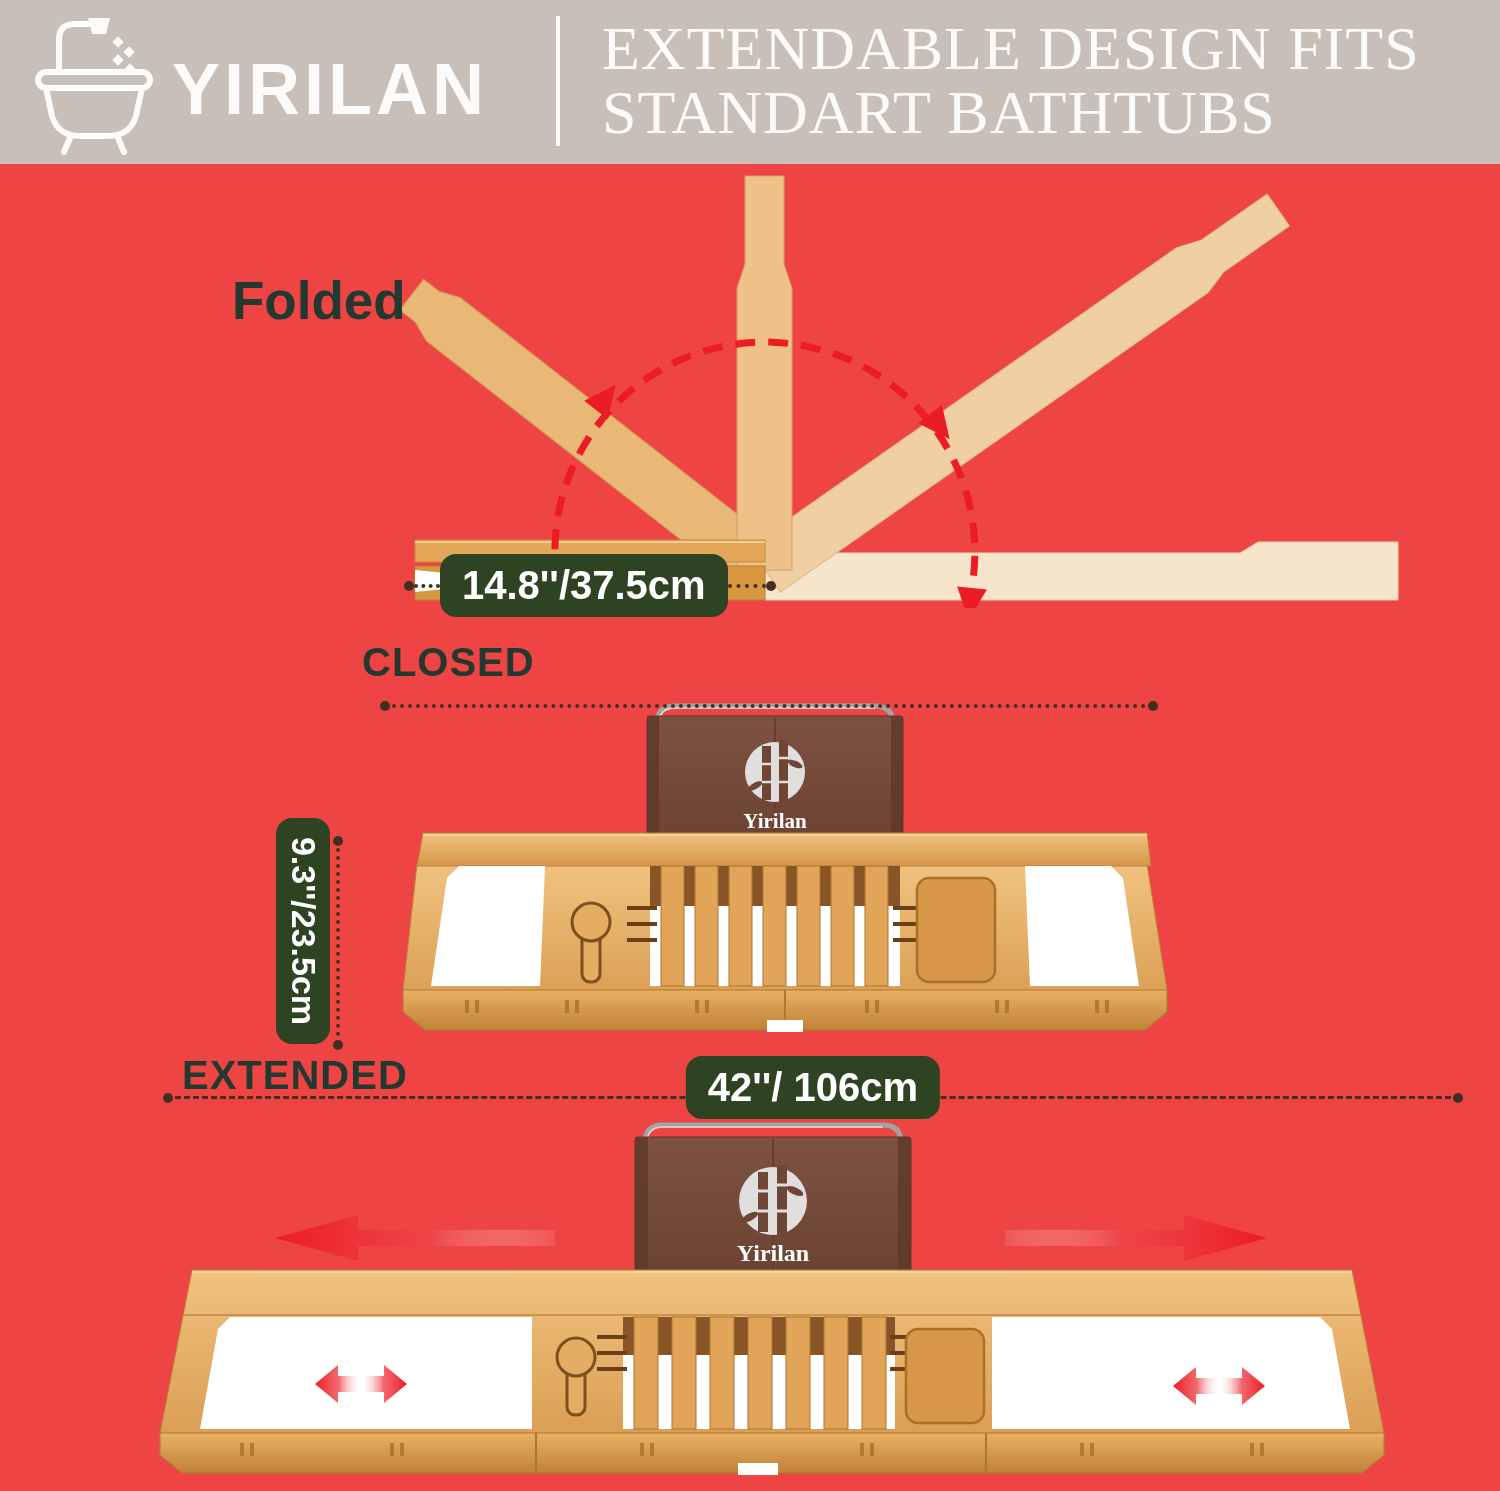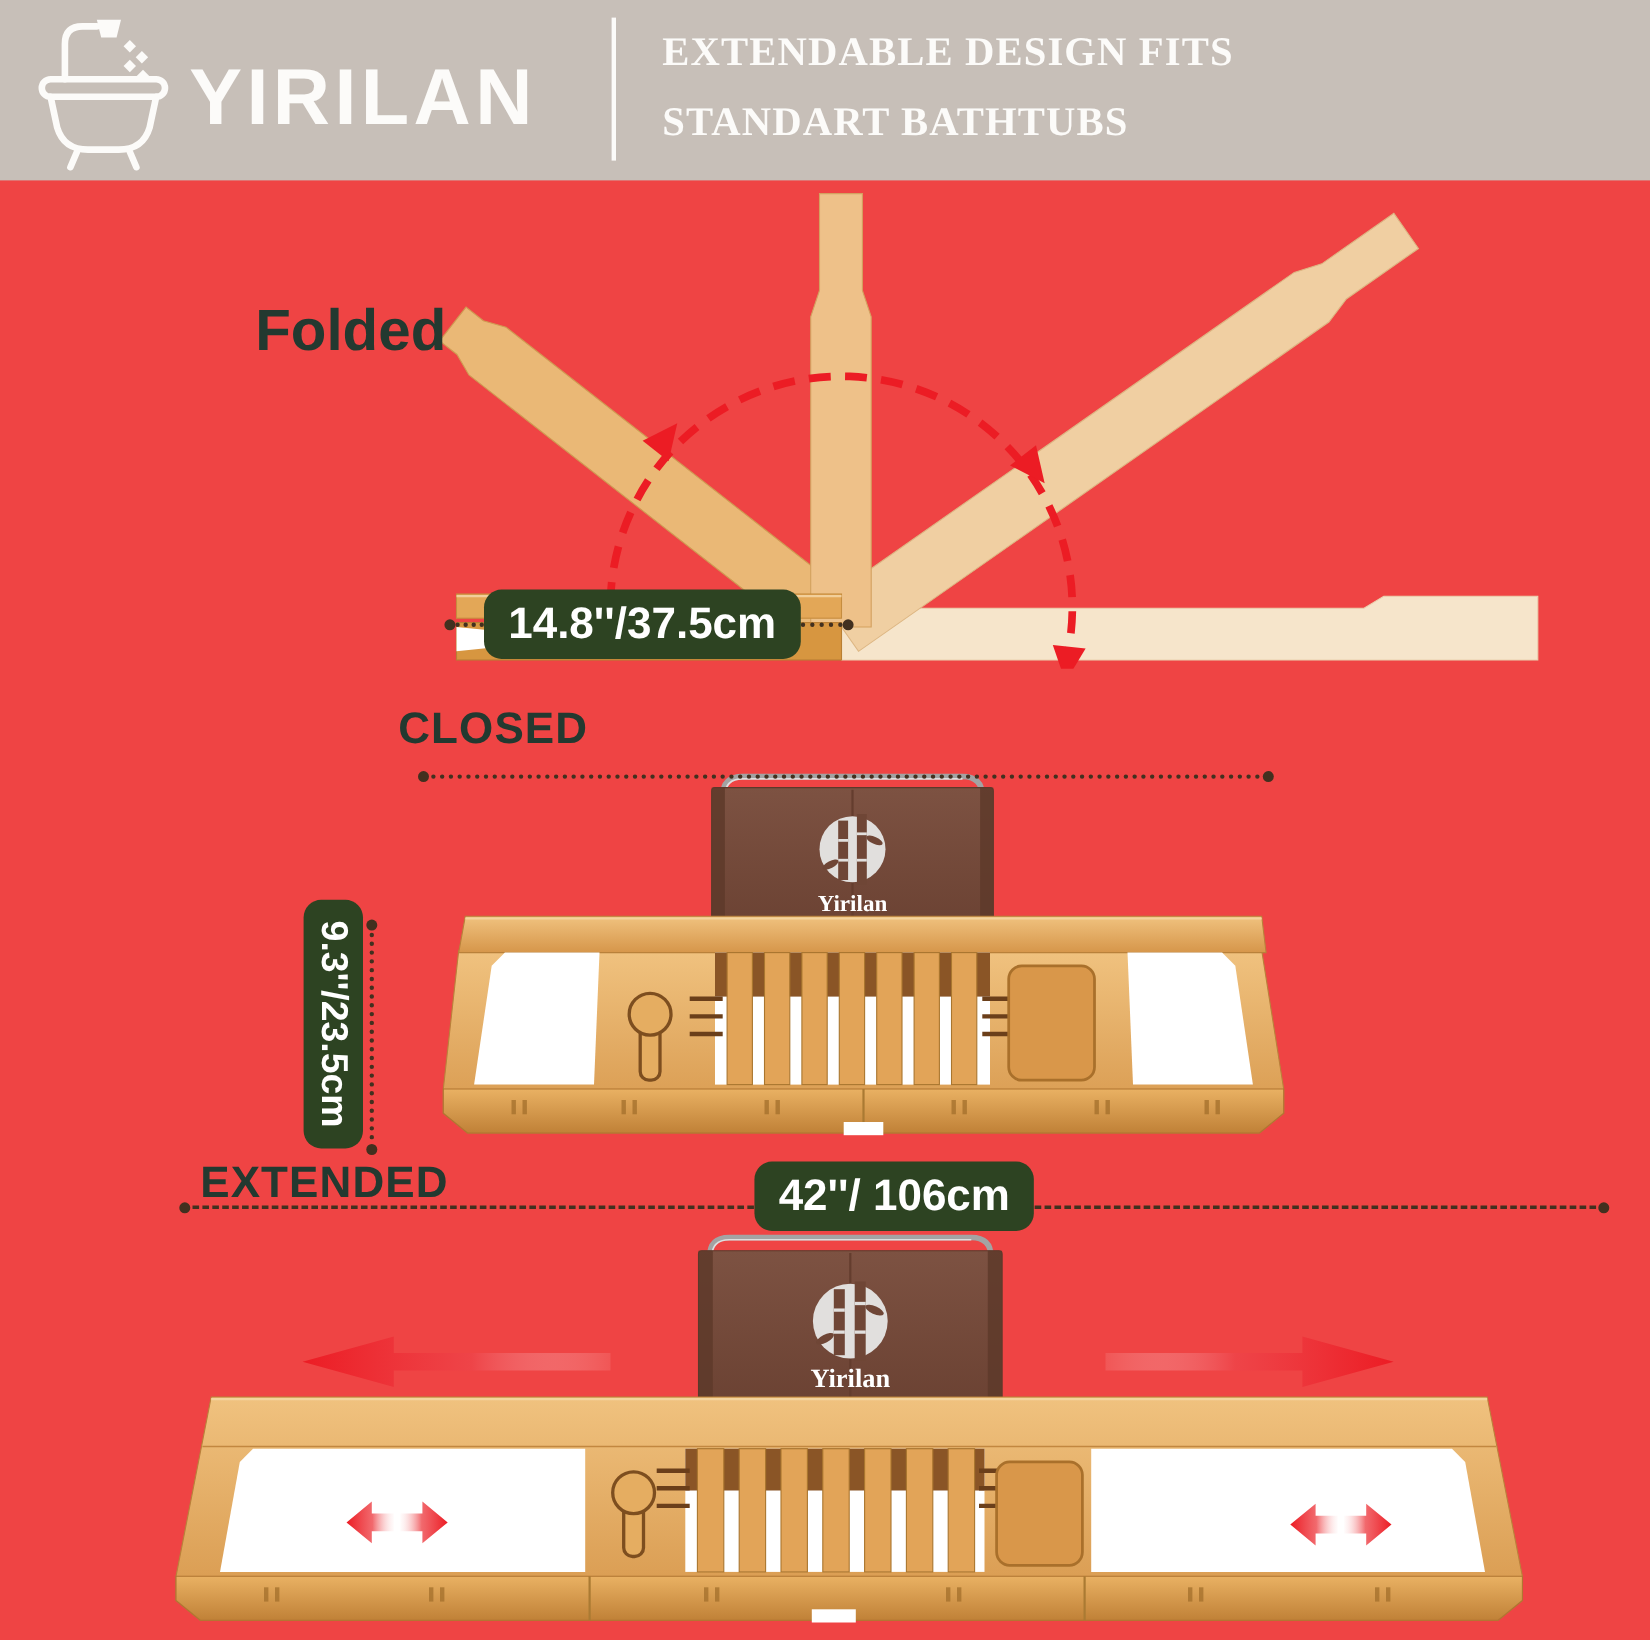--- a/index.html
+++ b/index.html
@@ -4,31 +4,31 @@
 <style>
   html,body{margin:0;padding:0;background:#fff;}
   .page{position:relative;width:1500px;height:1491px;background:#ef4444;overflow:hidden;
         font-family:"Liberation Sans", sans-serif;}
   
   .header{position:absolute;left:0;top:0;width:1500px;height:164px;background:#c7bfb8;}
   .brand{position:absolute;left:172px;top:48px;font-size:72px;font-weight:bold;
          letter-spacing:4px;color:#fcfbf9;}
   .hdr-divider{position:absolute;left:556px;top:16px;width:4px;height:130px;background:#fcfbf9;}
   .hdr-titles{position:absolute;left:602px;top:16px;color:#fcfbf9;
-              font-family:"Liberation Serif", serif;font-weight:bold;font-size:37px;
+              font-family:"Liberation Serif", serif;font-weight:normal;font-size:62px;
               line-height:64px;letter-spacing:1px;white-space:nowrap;}
   
   .seclabel{position:absolute;font-weight:bold;color:#233930;z-index:6;white-space:nowrap;}
   .lbl-folded{left:232px;top:270px;font-size:53px;}
   .lbl-closed{left:362px;top:628px;font-size:40px;letter-spacing:1px;margin-top:12px;}
   .lbl-extended{left:182px;top:1040px;font-size:40px;letter-spacing:1px;margin-top:13px;}
   
   .badge{background:#2d4322;color:#ffffff;font-weight:bold;font-size:40px;
          padding:9px 22px;border-radius:16px;white-space:nowrap;z-index:6;}
-  .dimrow-folded{position:absolute;left:404px;top:536px;display:flex;align-items:center;z-index:6;}
+  .dimrow-folded{position:absolute;left:404px;top:554px;display:flex;align-items:center;z-index:6;}
   .dot{width:10px;height:10px;border-radius:50%;background:#42301f;display:inline-block;}
   .seg{height:0;border-top:4px dotted #42301f;}
   .dimrow{position:absolute;z-index:5;}
   .dimrow .hline{position:absolute;height:0;}
   .hline.dotted{border-top:4px dotted #42301f;}
   .hline.dashed{border-top:3px dashed #42301f;}
   .dimrow .dot{position:absolute;}
   .center-badge{position:absolute;left:50%;top:0;transform:translateX(-50%);}
   
   .vbadge{position:absolute;left:276px;top:818px;width:54px;height:226px;background:#2d4322;

